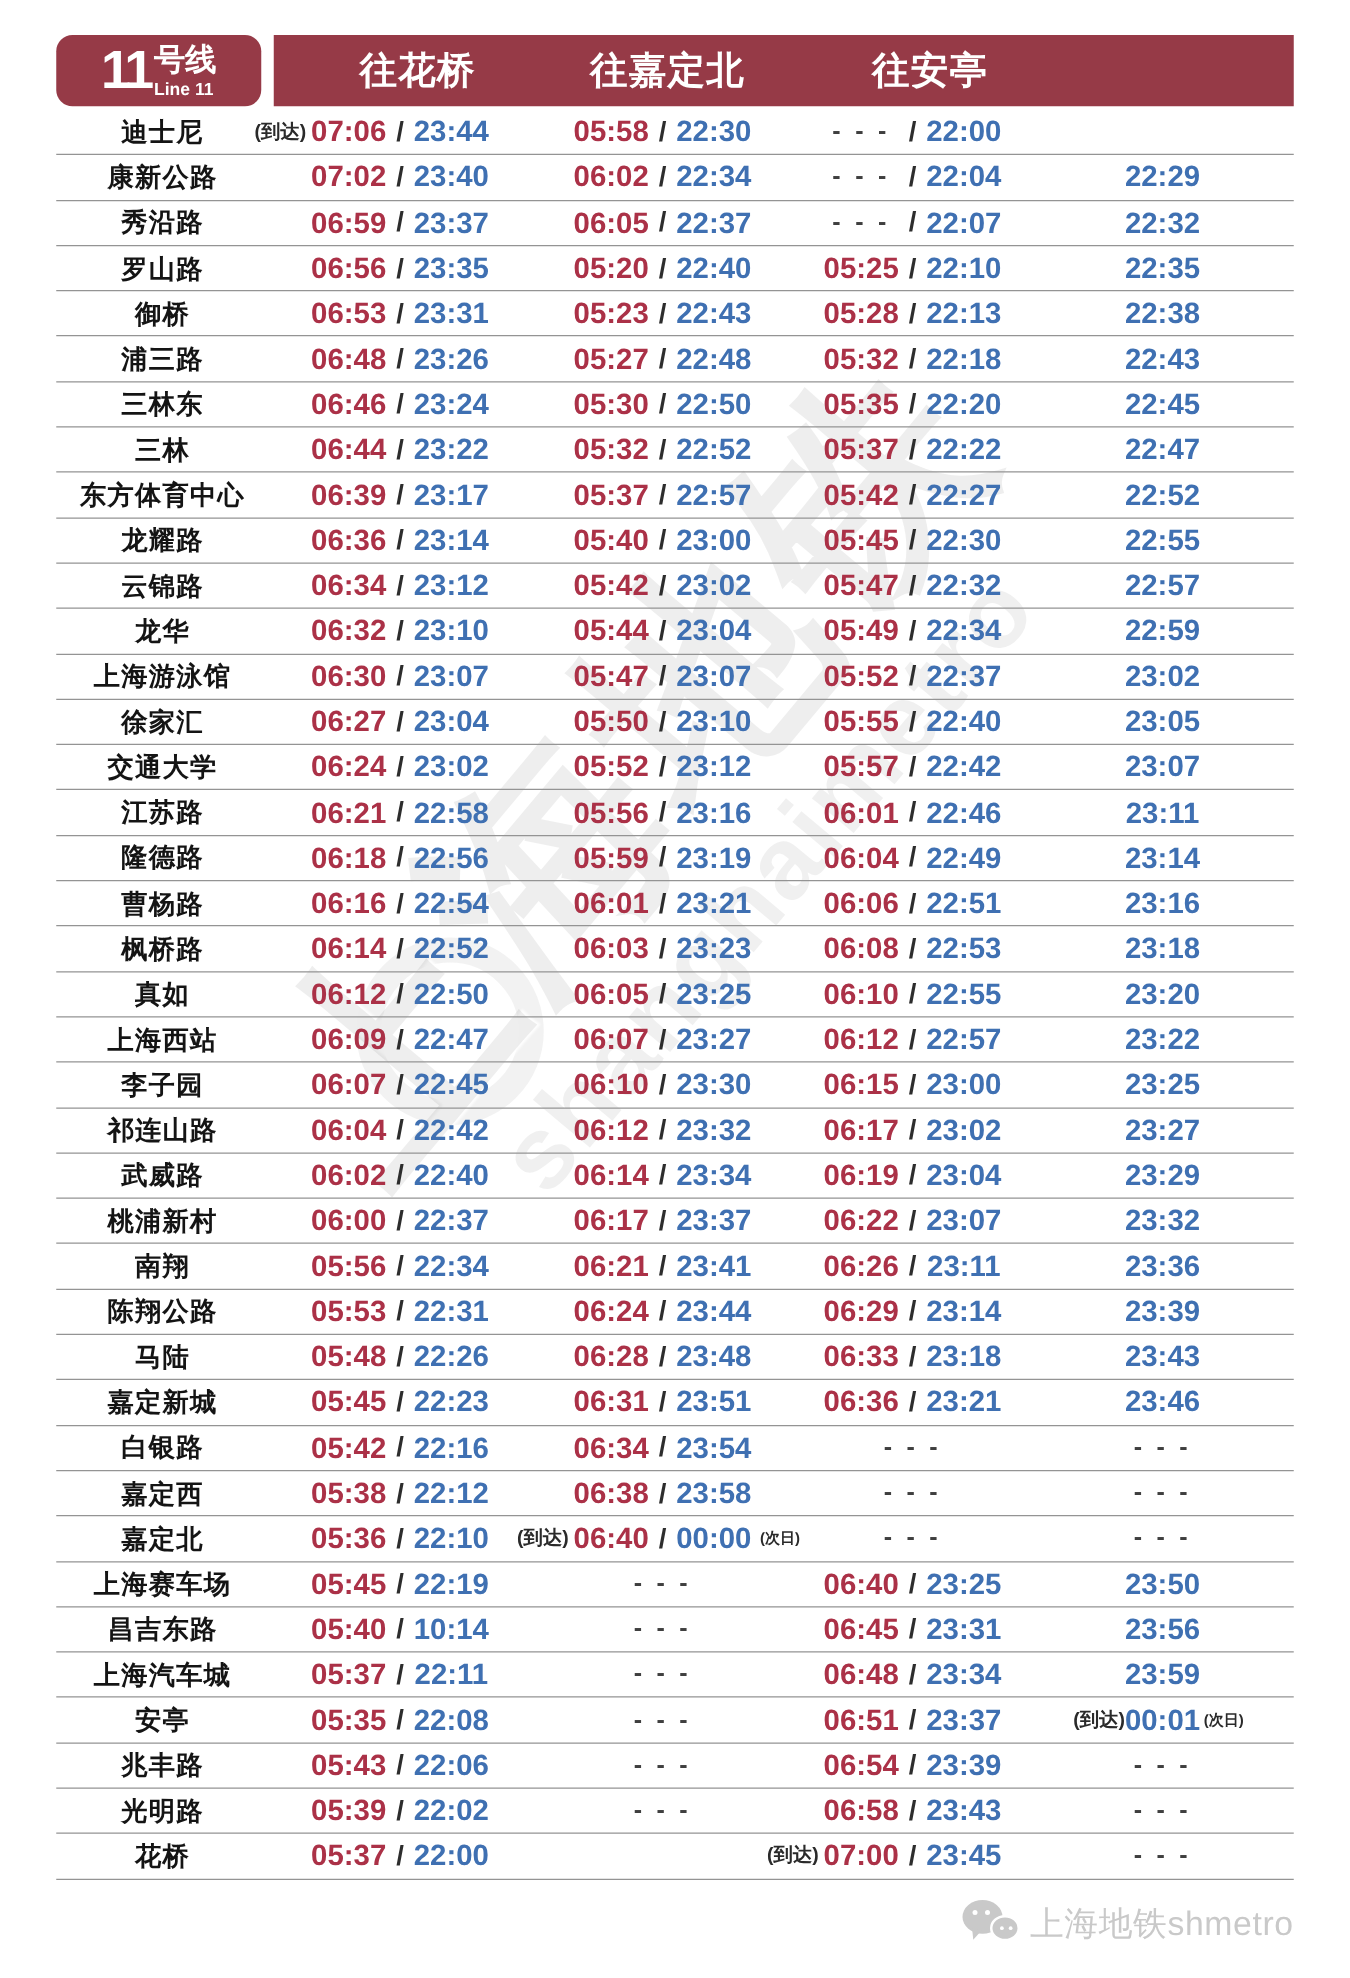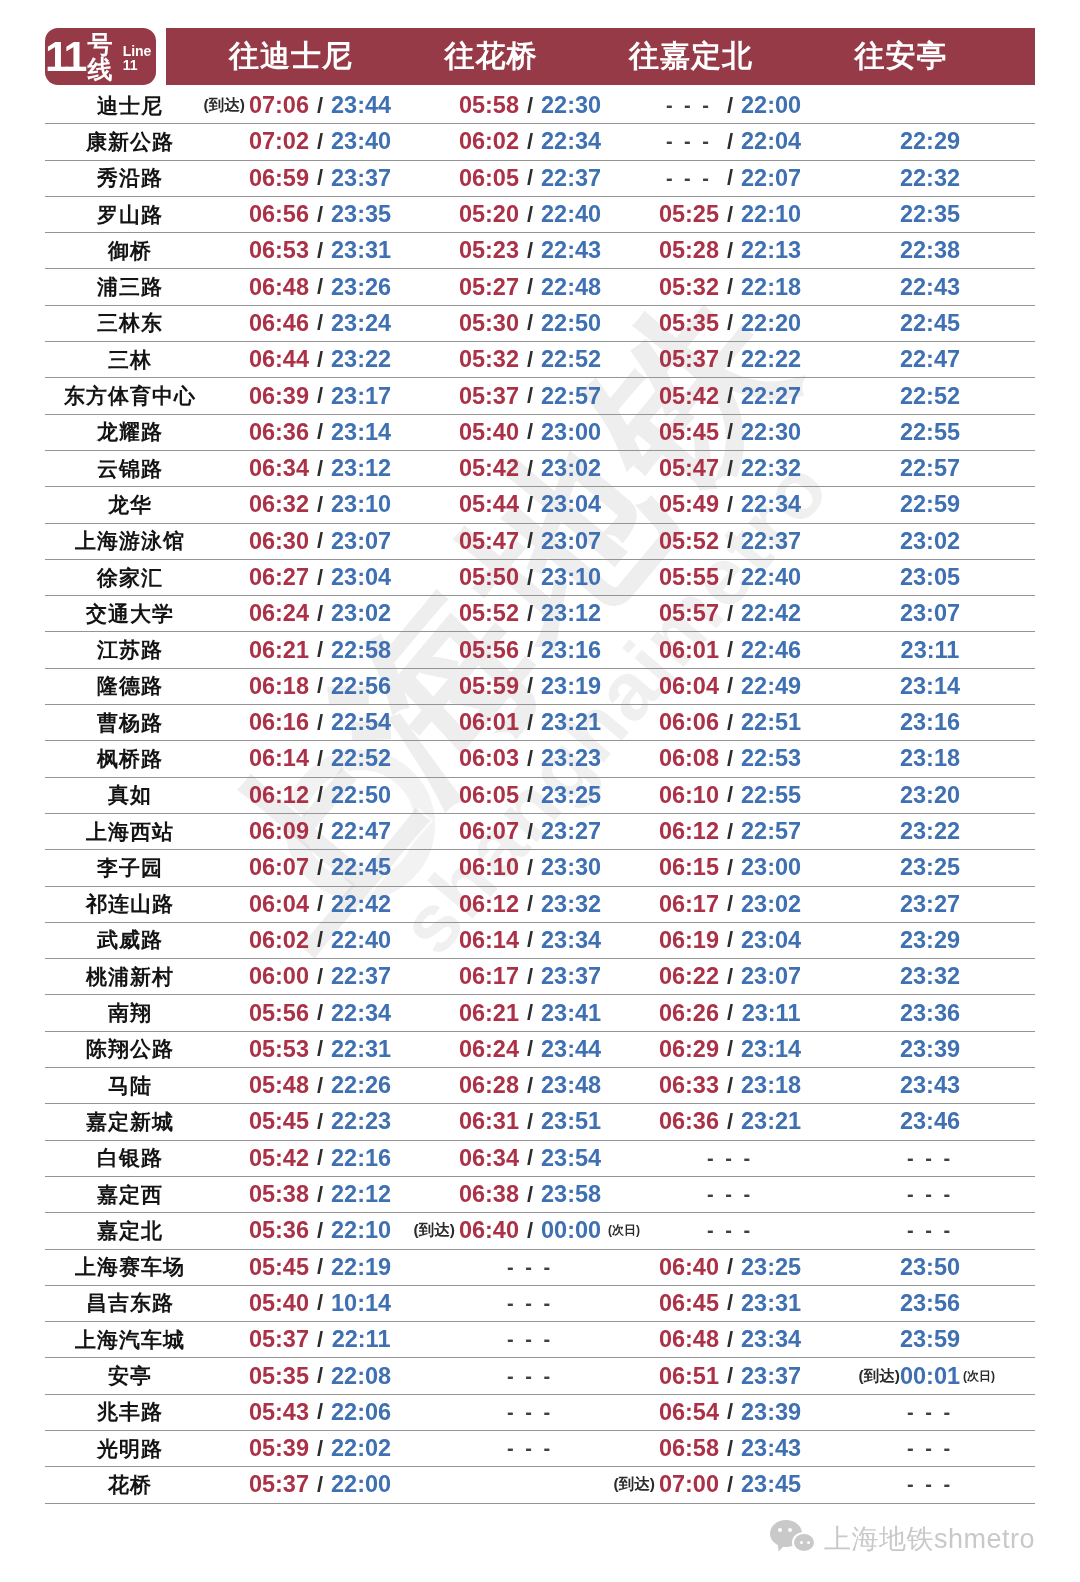--- a/index.html
+++ b/index.html
@@ -39,26 +39,26 @@
     text-shadow:2px 2px 2px rgba(255,255,255,0.9);
   }
   .wm-ring{
     position:absolute;left:235px;top:420px;width:150px;height:150px;
     border:20px solid rgba(90,90,90,0.08);border-radius:50%;
   }
 
   
   .header{position:absolute;top:28px;left:45px;right:45px;height:57px;display:flex;z-index:2}
   .badge{
-    width:111px;height:57px;background:var(--maroon);border-radius:13px;
+    width:164px;height:57px;background:var(--maroon);border-radius:13px;
     color:#fff;display:flex;align-items:center;justify-content:center;
     margin-right:10px;flex:0 0 auto;
   }
   .badge-num{font-size:43px;font-weight:bold;letter-spacing:-3px;line-height:1;margin-right:3px}
-  .badge-stack{display:flex;flex-direction:row;align-items:center;line-height:1}
+  .badge-stack{display:flex;flex-direction:column;align-items:flex-start;line-height:1}
   .badge-suffix{font-size:25px;font-weight:bold}
   .badge-sub{font-size:14px;font-weight:bold;margin-top:3px;letter-spacing:0}
   .header-bar{
     flex:1;background:var(--maroon);display:flex;align-items:center;
     color:#fff;font-weight:bold;font-size:30px;
   }
   .hspacer{width:20px;flex:0 0 auto}
   .col-label{text-align:center;flex:0 0 auto;letter-spacing:1px}
   .w-disney{width:210px}.w-jiading{width:210px}.w-huaqiao{width:190px}.w-anting{width:210px}
 
@@ -134,21 +134,20 @@
 <div class="header">
   <div class="badge">
     <span class="badge-num">11</span>
     <span class="badge-stack">
       <span class="badge-suffix">号线</span>
       <span class="badge-sub">Line 11</span>
     </span>
   </div>
   <div class="header-bar">
     <span class="hspacer"></span>
-    <span class="col-label w-disney">往迪士尼</span>
     <span class="col-label w-huaqiao">往花桥</span>
     <span class="col-label w-jiading">往嘉定北</span>
     <span class="col-label w-anting">往安亭</span>
   </div>
 </div>
 
 <div class="table">
     <div class="row">
       <div class="cell station">迪士尼</div>
       <div class="cell c-disney">

